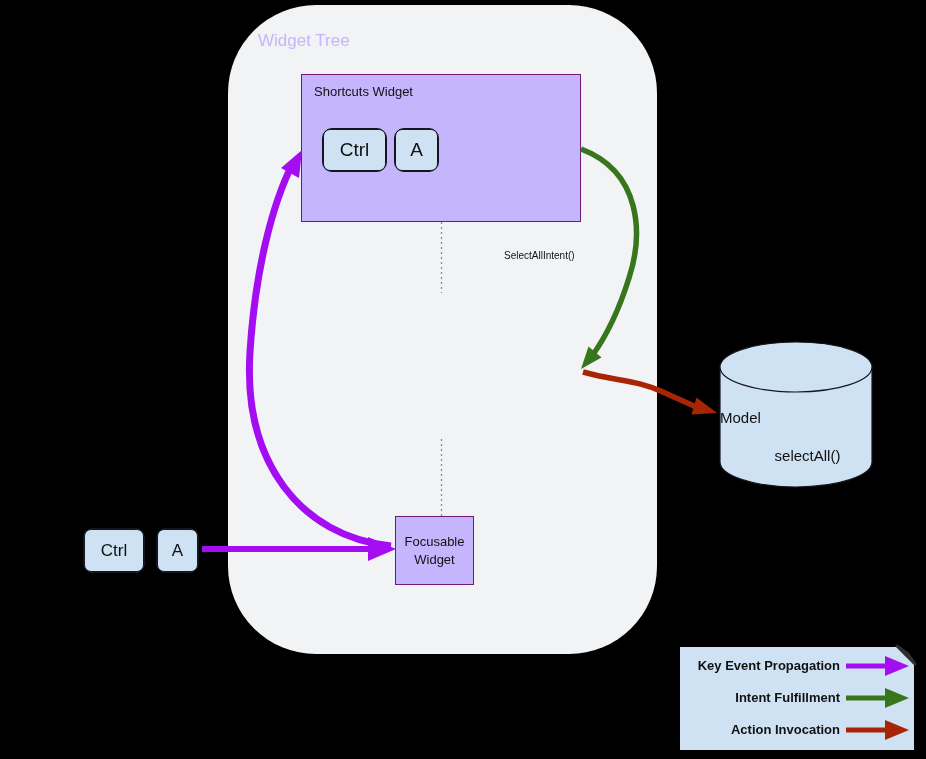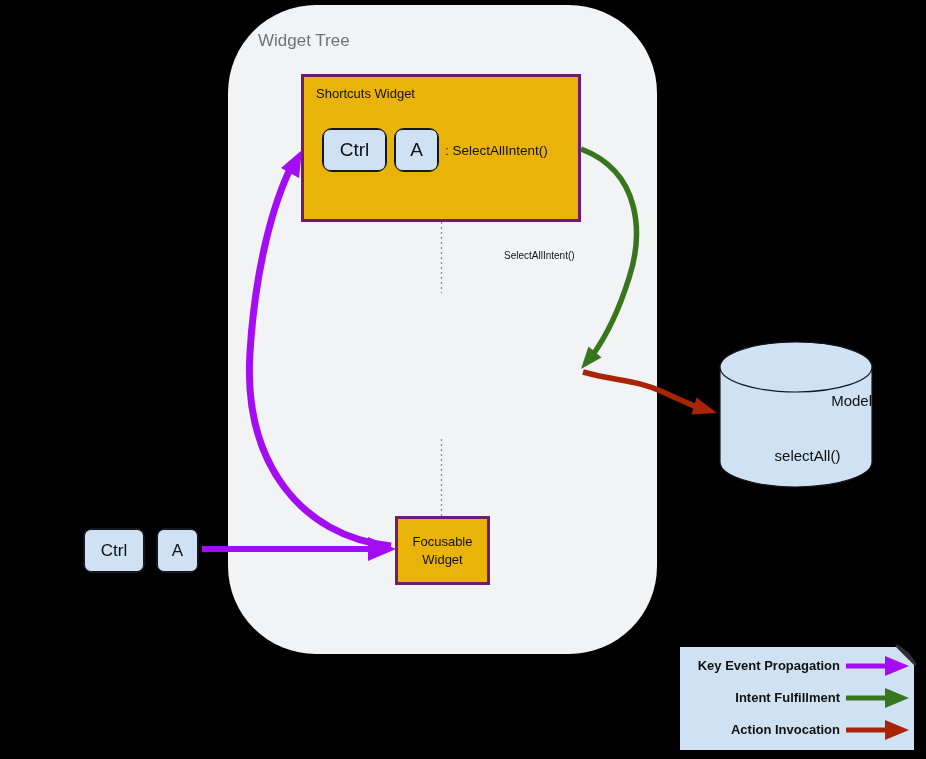--- a/index.html
+++ b/index.html
@@ -6,30 +6,30 @@
   .canvas{
     position:relative;width:926px;height:759px;background:#000;
     font-family:"Liberation Sans","DejaVu Sans",sans-serif;color:#111;
     overflow:hidden;
   }
   .abs{position:absolute;}
   .tree{
     left:228px;top:5px;width:429px;height:649px;
     background:#f1f3f4;border-radius:88px;
   }
-  .tree-title{left:258px;top:31px;font-size:17px;color:#737373;}
+  .tree-title{left:258px;top:31px;font-size:17px;color:#c4b5fd;}
   .node{
-    position:absolute;background:#eab308;border:3px solid #701a75;
+    position:absolute;background:#c4b5fd;border:1px solid #701a75;
     box-sizing:border-box;
   }
   .node-label{position:absolute;top:9px;left:12px;font-size:13px;}
   .shortcuts{left:301px;top:74px;width:280px;height:148px;}
   .actions{left:303px;top:293px;width:279px;height:146px;}
   .focusable{
-    left:395px;top:516px;width:95px;height:69px;
+    left:395px;top:516px;width:79px;height:69px;
     display:flex;align-items:center;justify-content:center;
     text-align:center;font-size:13px;line-height:1.35;
   }
   .keycap{
     position:absolute;background:#cfe2f3;border:1.5px solid #15151f;
     border-radius:10px;box-sizing:border-box;display:flex;
   }
   .keycap-inner{
     flex:1;border:1.5px solid #15151f;border-radius:7px;
     display:flex;align-items:center;justify-content:center;
@@ -38,21 +38,21 @@
   .key-ctrl-in{left:322px;top:128px;width:65px;height:44px;}
   .key-a-in{left:394px;top:128px;width:45px;height:44px;}
   .key-ctrl-out{left:83px;top:528px;width:62px;height:45px;}
   .key-a-out{left:156px;top:528px;width:43px;height:45px;}
   .binding-text{
     left:445px;top:128px;height:44px;display:flex;align-items:center;
     font-size:13.5px;
   }
   .intent-label{left:504px;top:250px;font-size:10px;}
   .mapping-text{left:303px;top:363px;width:279px;text-align:center;font-size:13.5px;}
-  .model-title{left:720px;top:392px;width:152px;text-align:right;font-size:15px;z-index:6;}
+  .model-title{left:720px;top:409px;width:152px;text-align:left;font-size:15px;z-index:6;}
   .model-method{left:720px;top:447px;width:175px;text-align:center;font-size:15px;z-index:6;}
   .legend{
     left:680px;top:647px;width:234px;height:103px;background:#cfe2f3;
     clip-path:polygon(0 0, calc(100% - 17px) 0, 100% 17px, 100% 100%, 0 100%);
   }
   .legend-label{
     position:absolute;left:690px;width:150px;text-align:right;font-size:13px;font-weight:bold;
   }
   .ll-0{top:658px;} .ll-1{top:690px;} .ll-2{top:722px;}
   svg.overlay{
@@ -70,21 +70,20 @@
 
   <div class="node shortcuts">
     <div class="node-label">Shortcuts Widget</div>
   </div>
   <div class="keycap key-ctrl-in">
     <div class="keycap-inner">Ctrl</div>
   </div>
   <div class="keycap key-a-in">
     <div class="keycap-inner">A</div>
   </div>
-  <div class="abs binding-text">: SelectAllIntent()</div>
 
   <div class="abs intent-label">SelectAllIntent()</div>
 
 
   <div class="node focusable">
     <div>
       <div>Focusable</div>
       <div>Widget</div>
     </div>
   </div>

